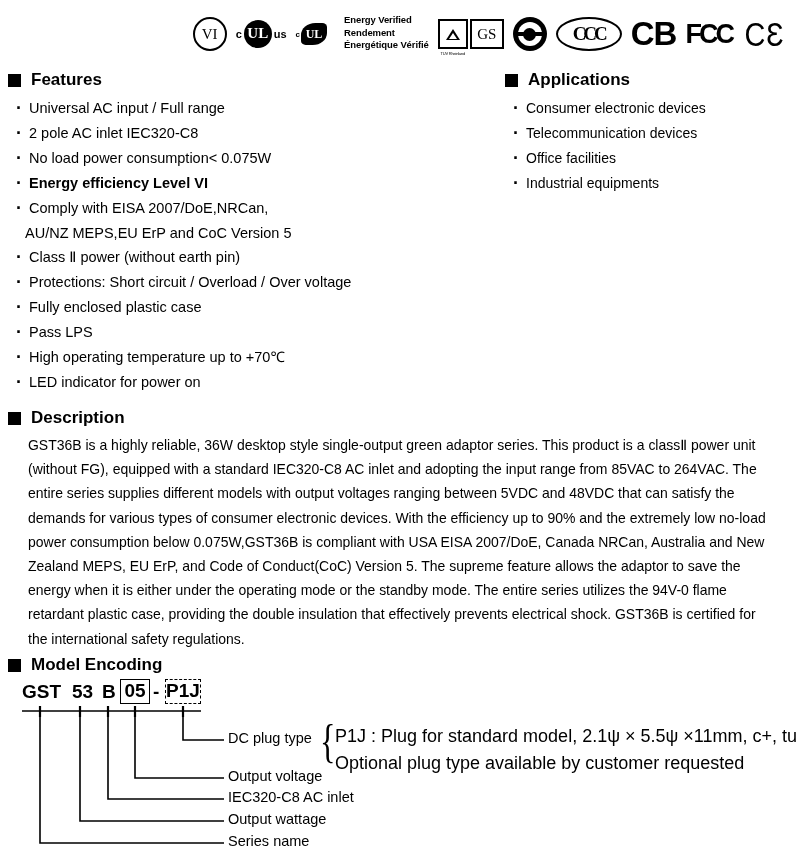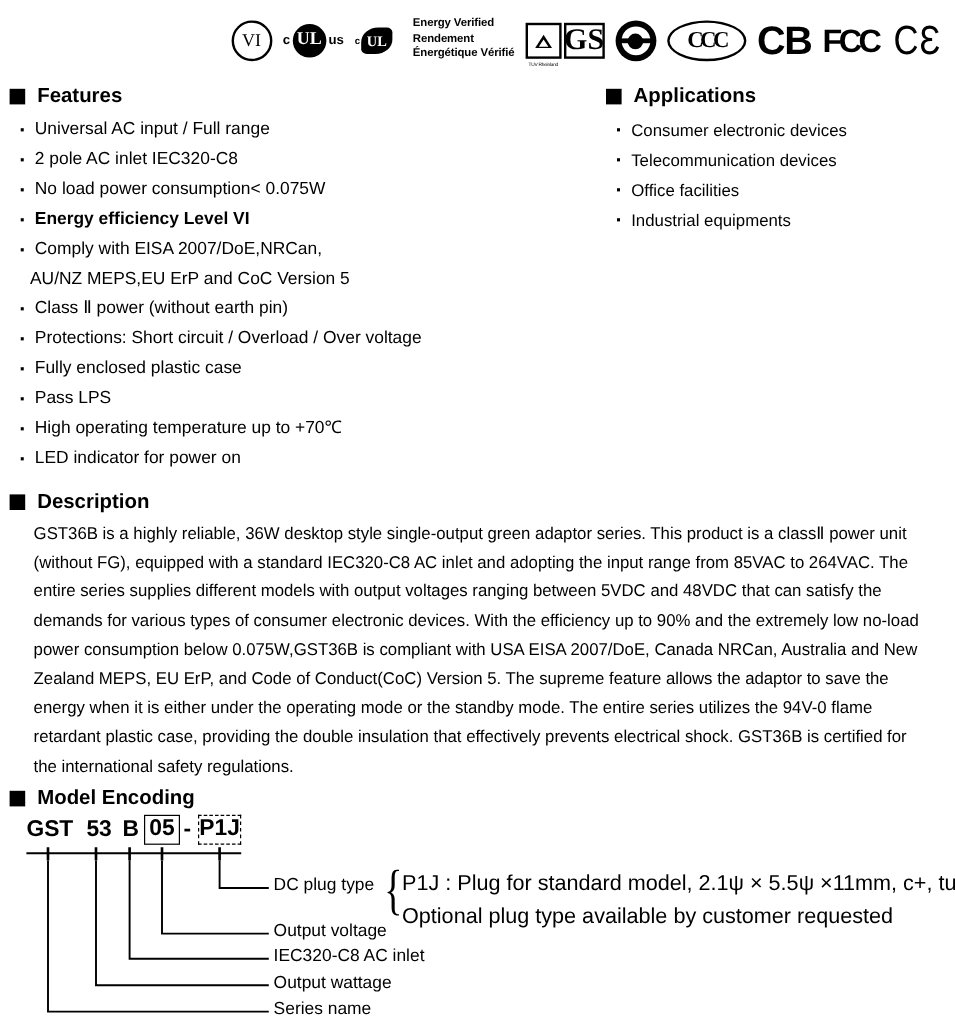--- a/index.html
+++ b/index.html
@@ -108,21 +108,21 @@
   .tuv-caption {
     position: absolute;
     bottom: -9px; left: 0; width: 100%;
     font-size: 4px; text-align: center; letter-spacing: -0.2px;
   }
   .gs-box {
     width: 30px; height: 26px;
     border: 2px solid #000;
     display: flex; align-items: center; justify-content: center;
     font-family: "Liberation Serif", serif;
-    font-weight: bold; font-size: 25px;
+    font-weight: normal; font-size: 15px;
   }
   .cert-ccee {
     width: 34px; height: 34px;
     border-radius: 50%;
     background: #000;
     position: relative;
     display: flex; align-items: center; justify-content: center;
   }
   .cert-ccee::before {
     content: "";

